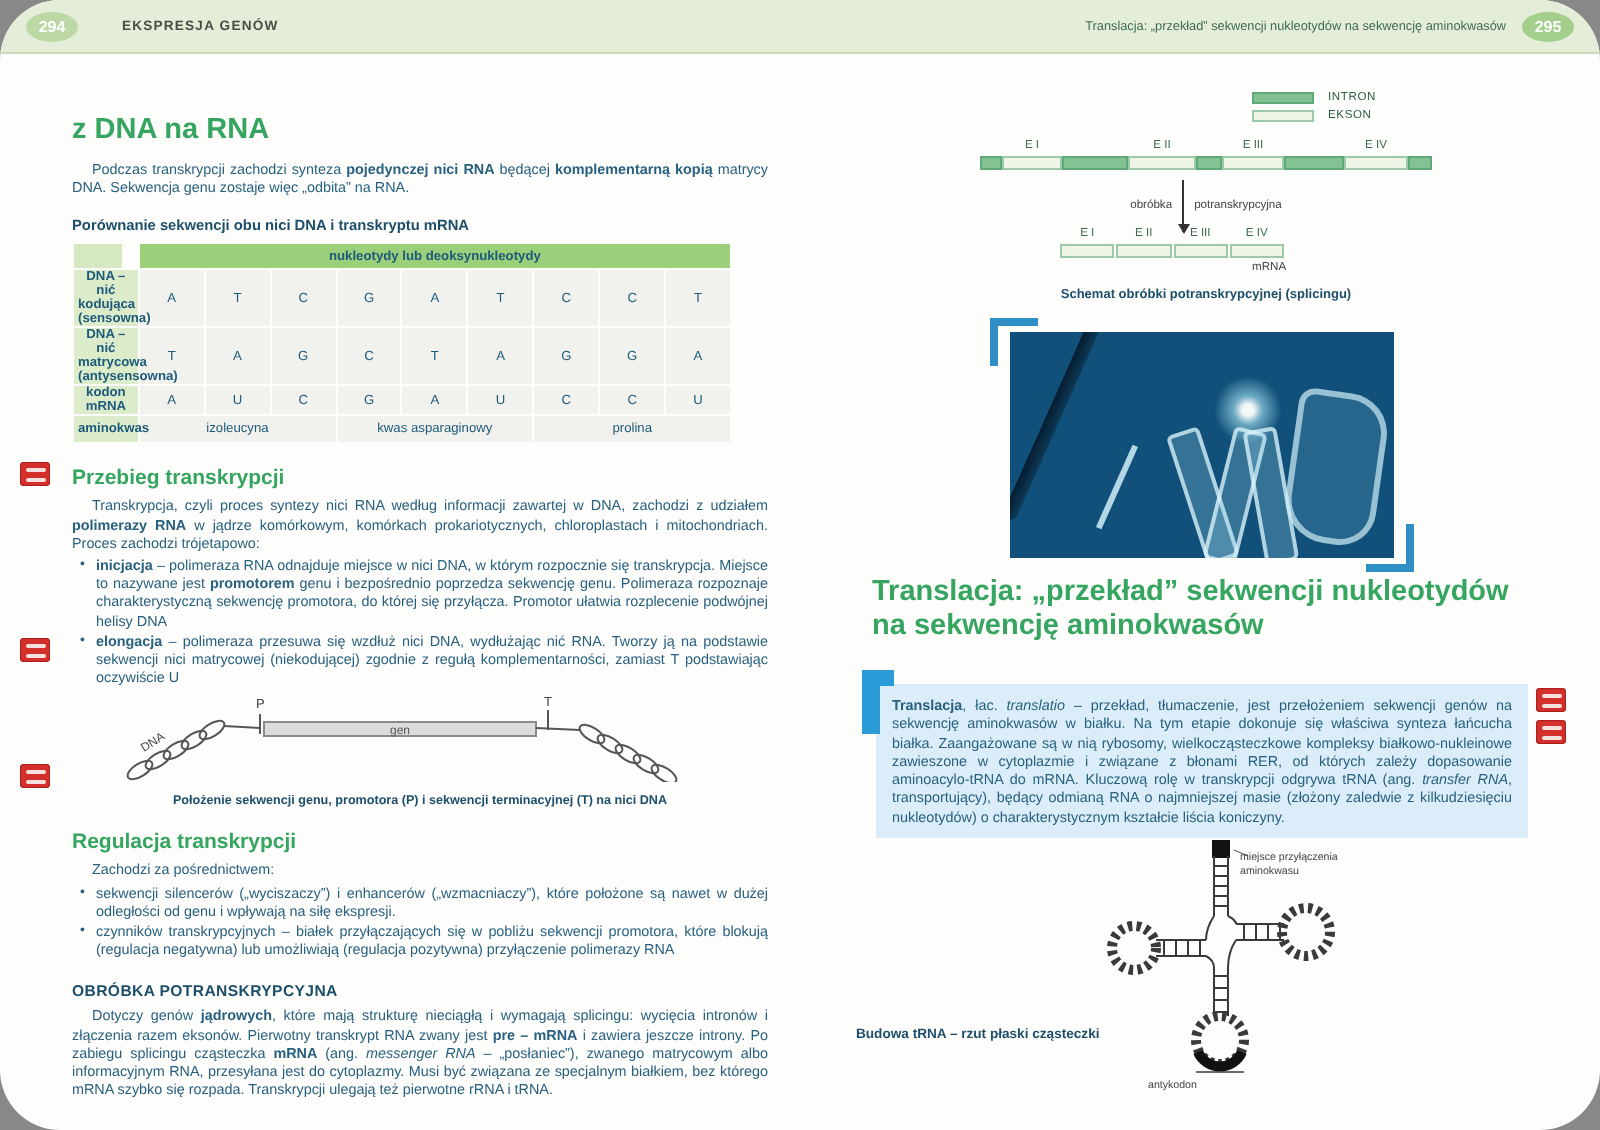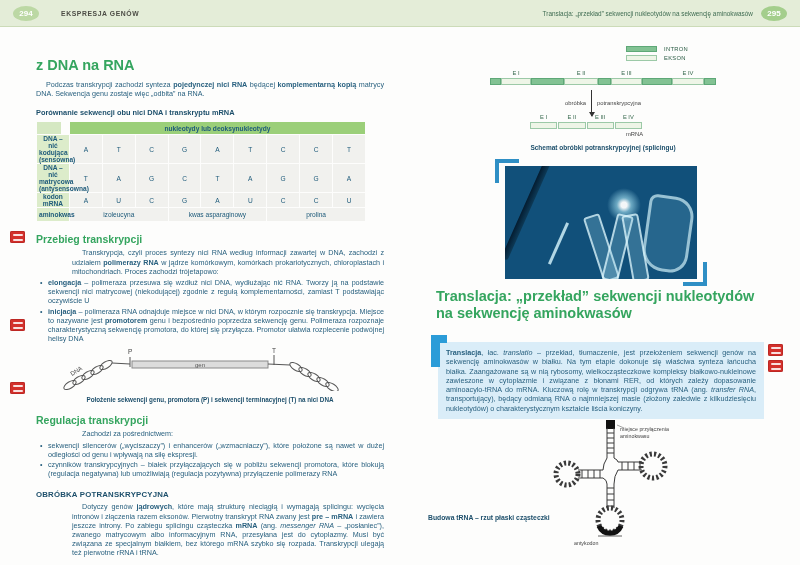--- a/index.html
+++ b/index.html
@@ -1,17 +1,17 @@
 <!DOCTYPE html>
 <html><head>
 <meta charset="utf-8">
 <style>
   html,body{margin:0;padding:0;background:#888;}
   .sheet{position:relative;width:800px;height:565px;background:#fdfdfc;overflow:hidden;
-         font-family:"Liberation Sans",sans-serif;color:#235a78;}
+         font-family:"Liberation Sans",sans-serif;color:#235a78;border-radius:30px;}
   .b{font-weight:700;}
   .i{font-style:italic;}
 
   
   .header-bar{position:absolute;left:0;top:0;width:800px;height:26px;background:#e4edd8;
               border-bottom:1px solid #ccdbb8;display:flex;align-items:center;}
   .page-badge{width:26px;height:15px;border-radius:50%;background:#bcd8a4;color:#ffffff;
               font-size:8px;font-weight:700;display:flex;align-items:center;justify-content:center;}
   .badge-left{margin-left:13px;}
   .badge-right{margin-right:13px;background:#a4ce8c;}
@@ -21,21 +21,21 @@
   
   .page{position:absolute;top:26px;height:539px;box-sizing:border-box;}
   .page-left{left:0;width:400px;padding:0 16px 0 36px;}
   .page-right{left:400px;width:400px;}
 
   h1.title{margin:14px 0 0 0;font-size:14.5px;line-height:17px;font-weight:700;color:#35a55f;}
   h2.sec{margin:11px 0 0 0;font-size:10.5px;font-weight:700;color:#35a55f;}
   h3.subsec{margin:12px 0 0 0;font-size:7.8px;font-weight:700;color:#1d4f6b;letter-spacing:.2px;}
   p.body{margin:6px 0 0 0;font-size:7.2px;line-height:9.2px;color:#28607f;text-align:justify;}
   p.indent{text-indent:10px;}
-  p.tight{margin-top:3px;margin-left:36px;}
+  p.tight{margin-top:3px;}
   .tbl-caption{margin:10px 0 0 0;font-size:7.4px;font-weight:700;color:#1d4f6b;}
 
   ul.dots{margin:2px 0 0 0;padding:0 0 0 12px;list-style:none;}
   ul.dots li{position:relative;font-size:7.2px;line-height:9.2px;color:#28607f;text-align:justify;margin-top:1px;}
   ul.dots li::before{content:"•";position:absolute;left:-8px;top:0;color:#28607f;font-size:7px;}
 
   
   table.seq{border-collapse:separate;border-spacing:1.5px;margin-top:4px;width:330px;table-layout:fixed;}
   table.seq td{font-size:6.6px;color:#1d5a7a;text-align:center;vertical-align:middle;height:12px;padding:0 2px;}
   td.lbl{width:122px;background:#dcecca;font-weight:700;text-align:center;}
@@ -197,22 +197,22 @@
         <td class="g" colspan="3">izoleucyna</td>
         <td class="g" colspan="3">kwas asparaginowy</td>
         <td class="g" colspan="3">prolina</td>
       </tr>
     </tbody>
       </table>
 
     <h2 class="sec">Przebieg transkrypcji</h2>
     <p class="body indent tight"><span>Transkrypcja, czyli proces syntezy nici RNA według informacji zawartej w DNA, zachodzi z udziałem </span><span class="b">polimerazy RNA</span><span> w jądrze komórkowym, komórkach prokariotycznych, chloroplastach i mitochondriach. Proces zachodzi trójetapowo:</span></p>
     <ul class="dots">
+      <li><span class="b">inicjacja</span><span> – polimeraza RNA odnajduje miejsce w nici DNA, w którym rozpocznie się transkrypcja. Miejsce to nazywane jest </span><span class="b">promotorem</span><span> genu i bezpośrednio poprzedza sekwencję genu. Polimeraza rozpoznaje charakterystyczną sekwencję promotora, do której się przyłącza. Promotor ułatwia rozplecenie podwójnej helisy DNA</span></li>
       <li><span class="b">elongacja</span><span> – polimeraza przesuwa się wzdłuż nici DNA, wydłużając nić RNA. Tworzy ją na podstawie sekwencji nici matrycowej (niekodującej) zgodnie z regułą komplementarności, zamiast T podstawiając oczywiście U</span></li>
-      <li><span class="b">inicjacja</span><span> – polimeraza RNA odnajduje miejsce w nici DNA, w którym rozpocznie się transkrypcja. Miejsce to nazywane jest </span><span class="b">promotorem</span><span> genu i bezpośrednio poprzedza sekwencję genu. Polimeraza rozpoznaje charakterystyczną sekwencję promotora, do której się przyłącza. Promotor ułatwia rozplecenie podwójnej helisy DNA</span></li>
     </ul>
 
     <div class="gene-fig">
       <svg width="312" height="46" viewBox="0 0 312 46">
         <g fill="none" stroke="#555" stroke-width="1">
           <ellipse cx="16" cy="40" rx="7" ry="3.2" transform="rotate(-32 16 40)"></ellipse>
           <ellipse cx="25" cy="35" rx="7" ry="3.2" transform="rotate(-32 25 35)"></ellipse>
           <ellipse cx="34" cy="30" rx="7" ry="3.2" transform="rotate(-32 34 30)"></ellipse>
           <ellipse cx="43" cy="25" rx="7" ry="3.2" transform="rotate(-32 43 25)"></ellipse>
           <ellipse cx="52" cy="20" rx="7" ry="3.2" transform="rotate(-32 52 20)"></ellipse>

